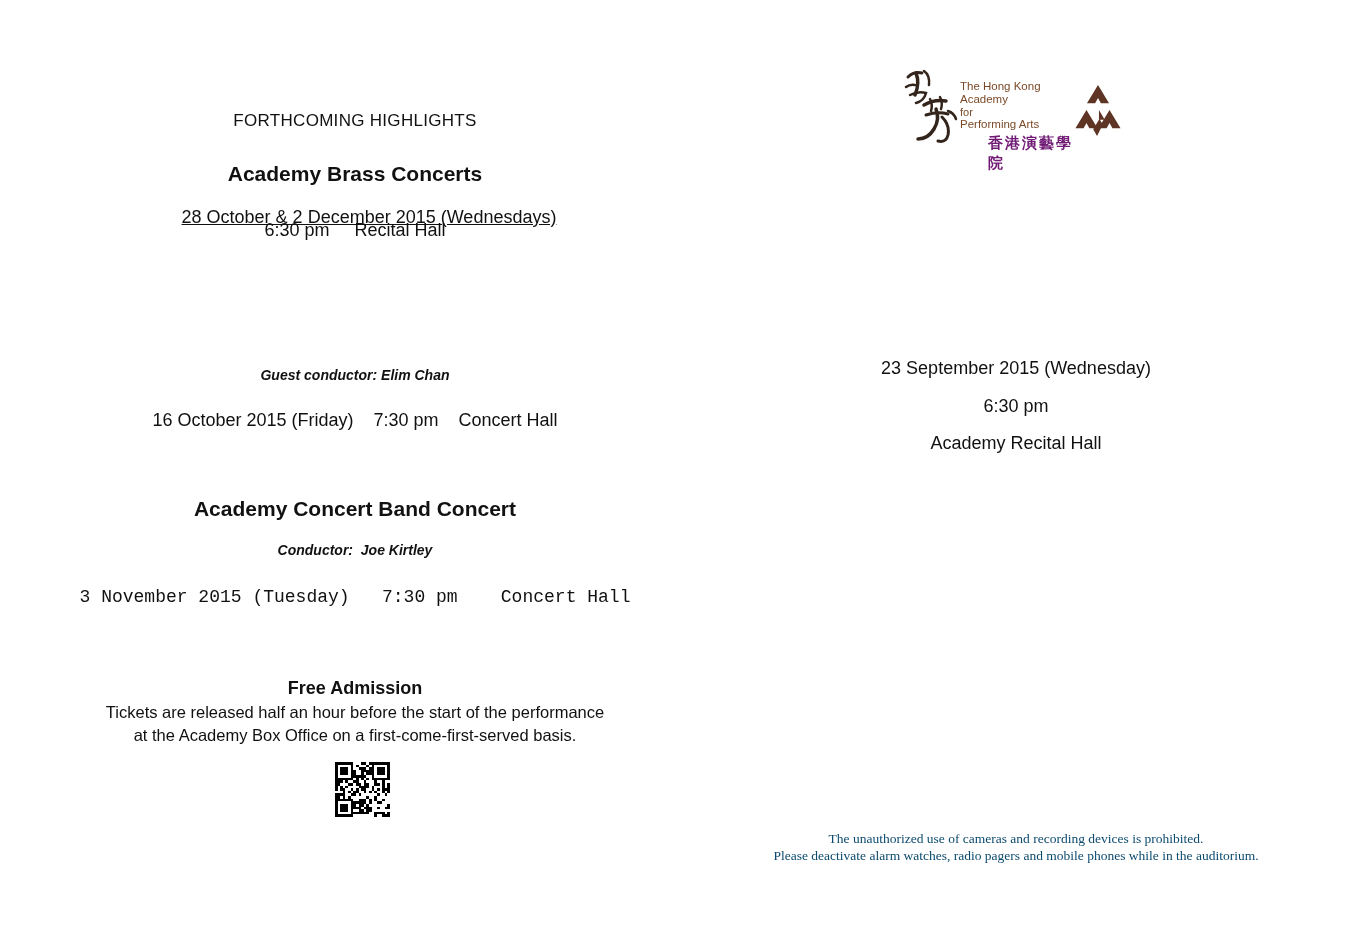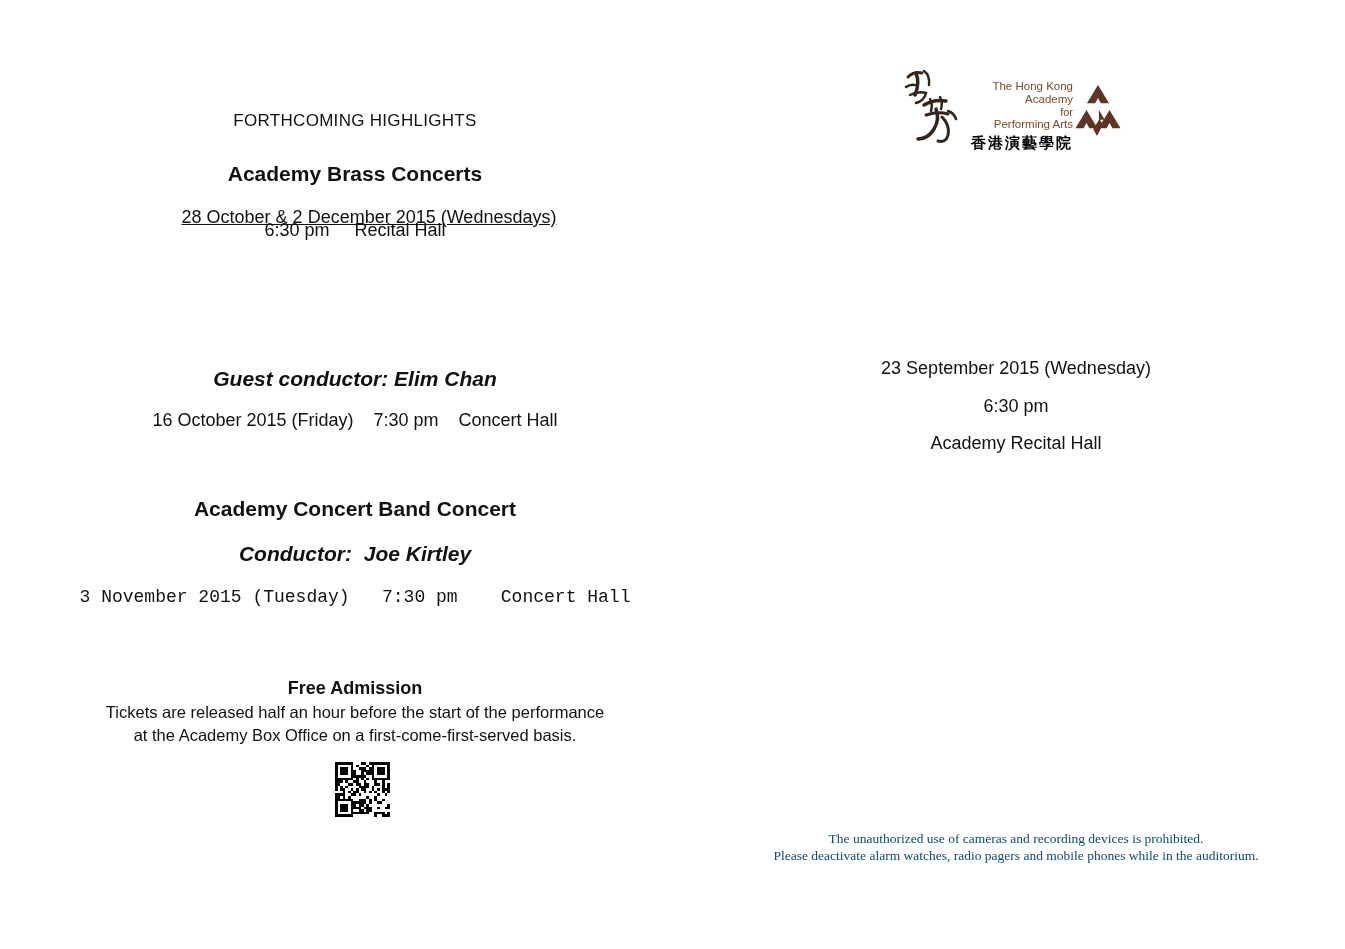--- a/index.html
+++ b/index.html
@@ -7,38 +7,38 @@
           font-family:"Liberation Sans","DejaVu Sans",sans-serif;color:#111;}
   .abs{position:absolute;}
   .ctr{text-align:center;white-space:pre;}
   
   .lp-heading{left:105px;top:111px;width:500px;font-size:17px;letter-spacing:.3px;}
   .ev-title{font-weight:bold;font-size:21px;}
   .ev1-title{left:105px;top:162px;width:500px;}
   .ev1-date{left:79px;top:207px;width:580px;font-size:18px;text-decoration:underline;}
   .ev1-detail{left:105px;top:220px;width:500px;font-size:18px;}
   .ev2-title{left:80px;top:323px;width:550px;}
-  .ev-cond{font-weight:bold;font-style:italic;font-size:21px;}
+  .ev-cond{font-weight:bold;font-style:italic;font-size:14px;}
   .ev2-cond{left:105px;top:367px;width:500px;}
   .ev2-date{left:65px;top:410px;width:580px;font-size:18px;}
   .ev3-title{left:105px;top:497px;width:500px;}
   .ev3-cond{left:105px;top:542px;width:500px;}
   .ev3-date{left:65px;top:587px;width:580px;font-size:18px;font-family:Liberation Mono, monospace;}
   .adm-title{left:105px;top:678px;width:500px;font-weight:bold;font-size:18px;}
   .adm-l1{left:55px;top:703px;width:600px;font-size:16.5px;}
   .adm-l2{left:55px;top:726px;width:600px;font-size:16.5px;}
   .qr{left:335px;top:762px;width:55px;height:55px;}
   
   .logo-wrap{left:900px;top:63px;width:225px;height:80px;}
   .logo-callig{position:absolute;left:0;top:2px;width:62px;height:78px;}
-  .logo-textblock{position:absolute;left:60px;top:17px;width:113px;text-align:right;color:#7a4a28;}
+  .logo-textblock{position:absolute;left:60px;top:17px;width:113px;text-align:left;color:#7a4a28;}
   .logo-en1{font-size:11.5px;line-height:13px;}
   .logo-en2{font-size:11px;line-height:12px;}
   .logo-en3{font-size:11.5px;line-height:13px;}
-  .logo-cn{font-size:15px;line-height:20px;letter-spacing:2px;font-weight:bold;color:#000000;margin-top:2px;}
+  .logo-cn{font-size:15px;line-height:20px;letter-spacing:2px;font-weight:bold;color:#701a75;margin-top:2px;margin-left:28px;}
   .logo-mark{position:absolute;left:174px;top:20px;width:48px;height:56px;}
   .rp-title{left:760px;top:255px;width:512px;font-weight:bold;font-size:33px;}
   .rp-date{left:760px;top:358px;width:512px;font-size:18px;}
   .rp-time{left:760px;top:396px;width:512px;font-size:18px;}
   .rp-venue{left:760px;top:433px;width:512px;font-size:18px;}
   .notice{font-family:"Liberation Serif","DejaVu Serif",serif;font-size:13.5px;color:#0c4a6e;}
   .notice1{left:710px;top:831px;width:612px;}
   .notice2{left:710px;top:848px;width:612px;}
 </style>
 </head>

